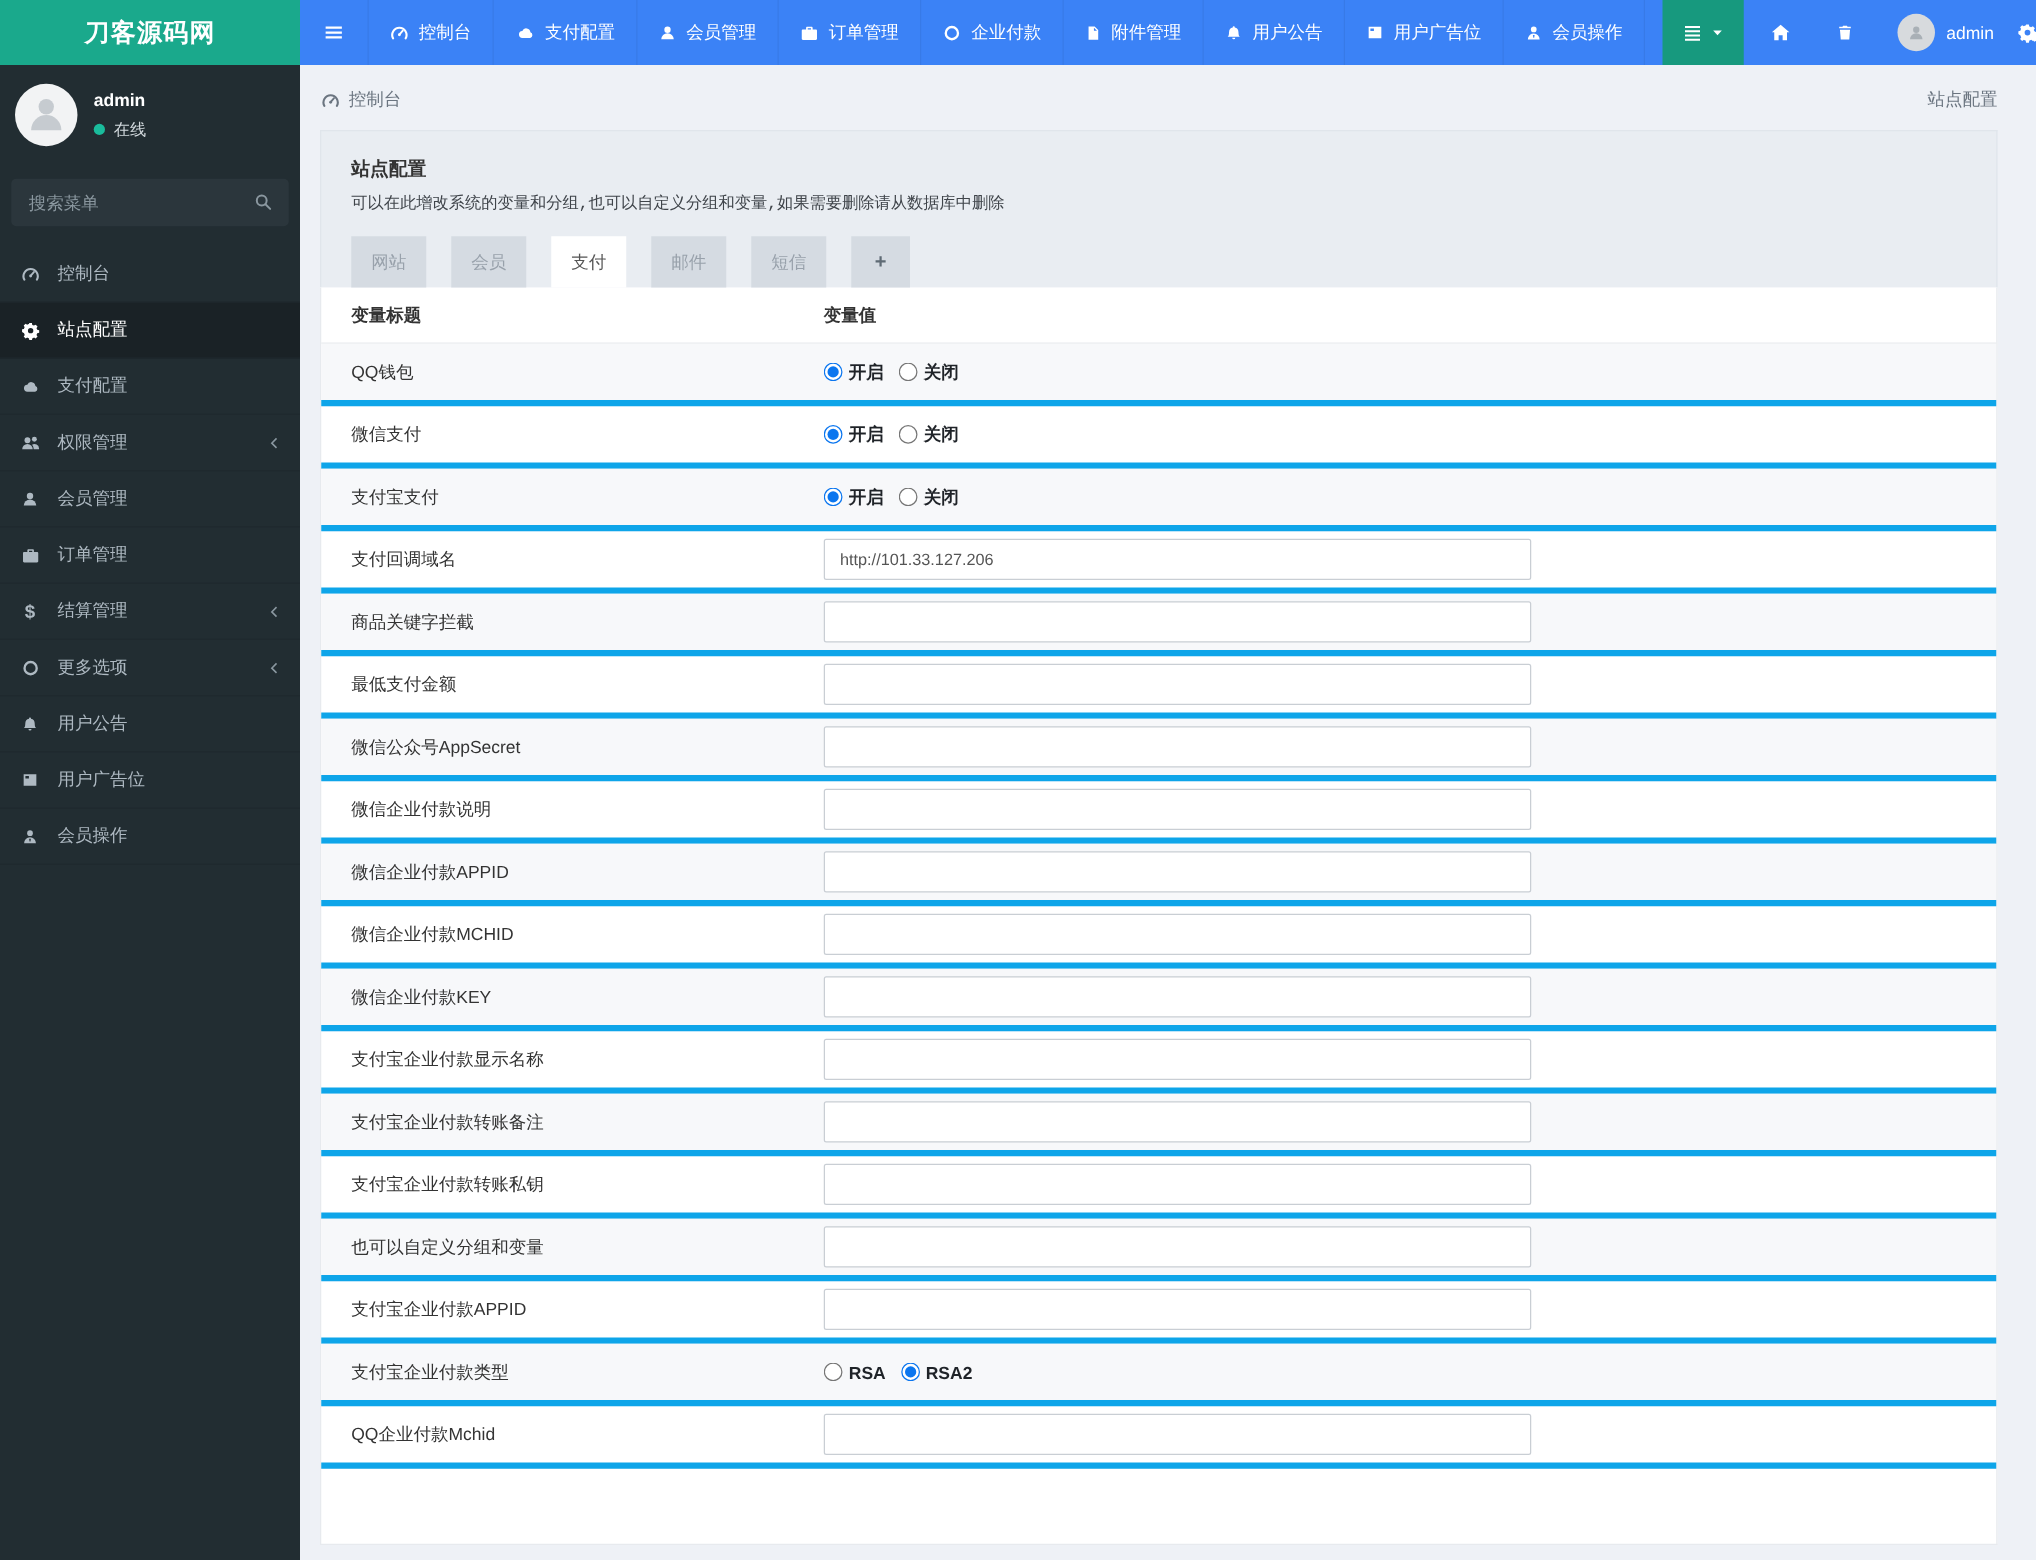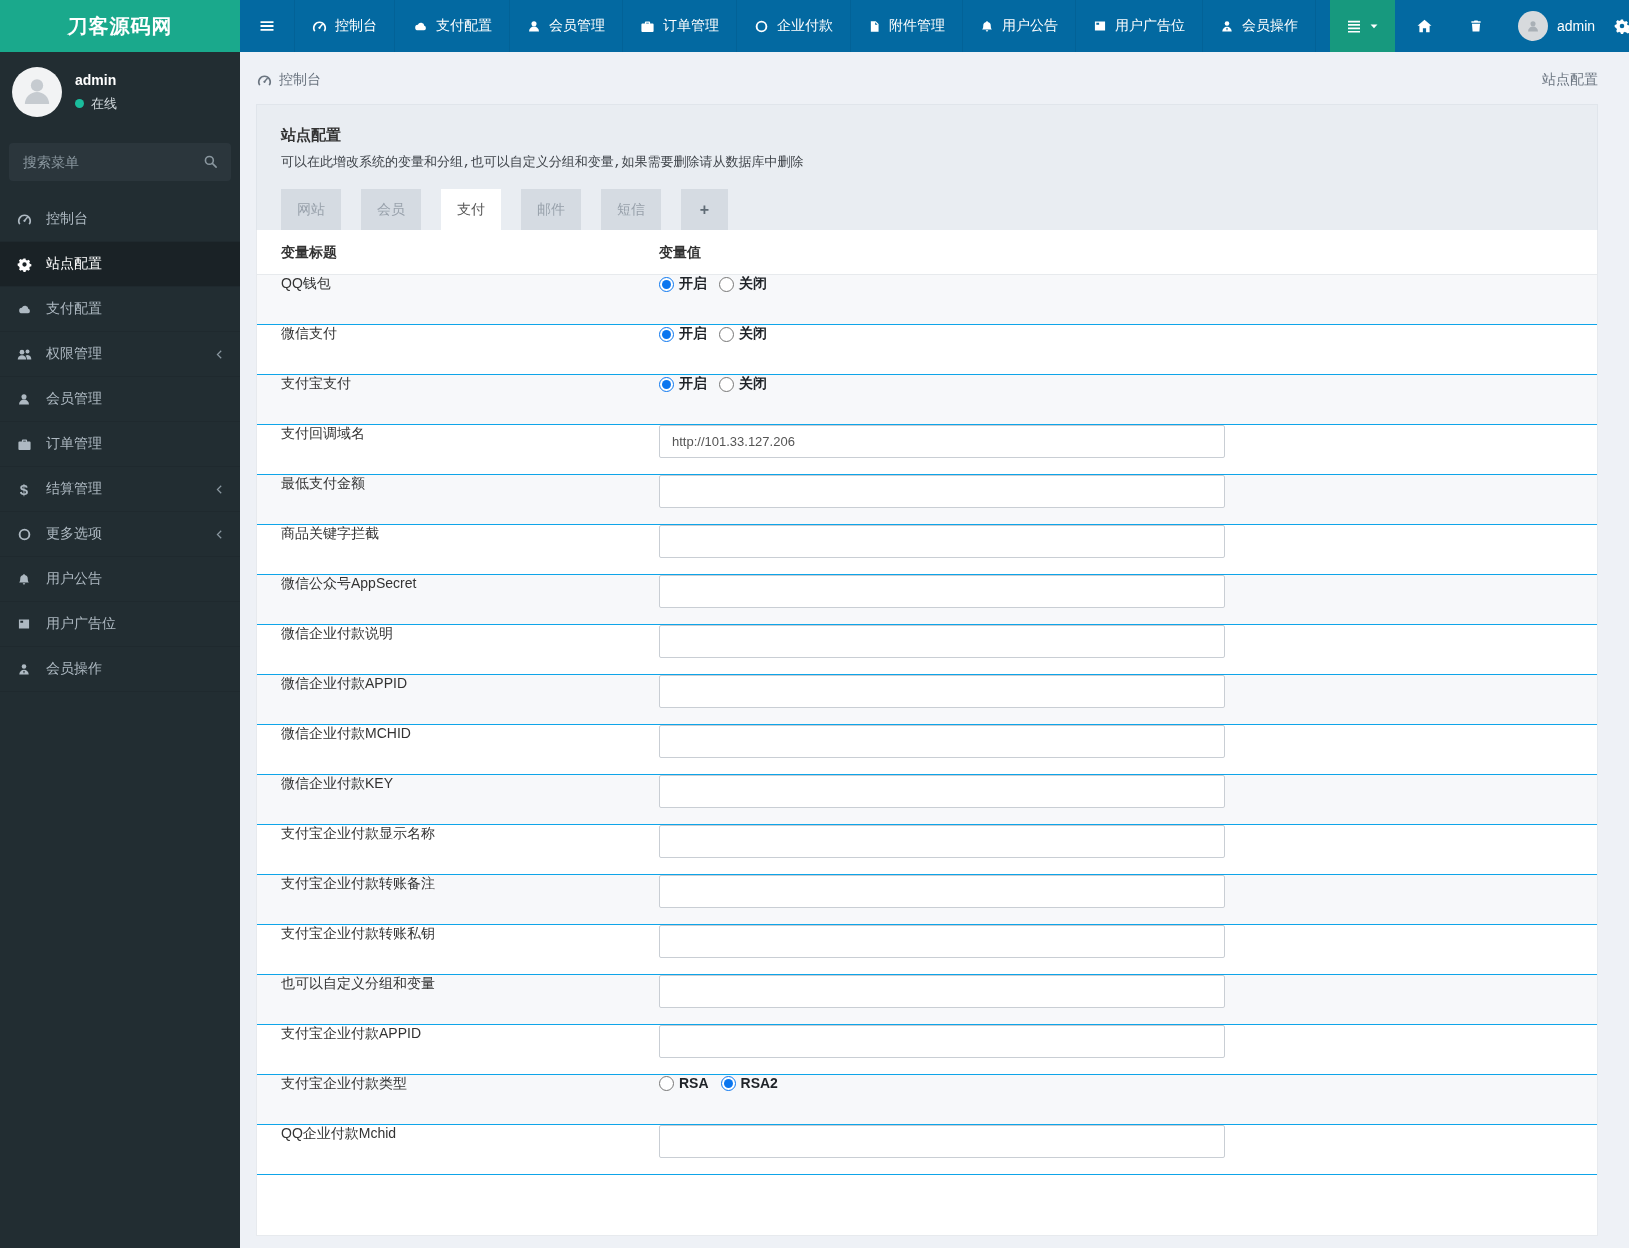--- a/index.html
+++ b/index.html
@@ -1,20 +1,20 @@
 <!DOCTYPE html>
 <html><head>
 <meta charset="utf-8">
 <style>
   * { box-sizing: border-box; margin: 0; padding: 0; }
   html,body { width:1629px; height:1248px; overflow:hidden; }
   body { font-family:"Liberation Sans","DejaVu Sans",sans-serif; background:#eef1f6; color:#333; }
 
   
-  .topbar { position:fixed; top:0; left:0; width:1629px; height:52px; background:#0369a1; display:flex; align-items:stretch; z-index:20; }
+  .topbar { position:fixed; top:0; left:0; width:1629px; height:52px; background:#3b82f6; display:flex; align-items:stretch; z-index:20; }
   .logo { width:240px; flex:0 0 240px; background:#1aa98c; color:#fff; font-size:20px; font-weight:bold; display:flex; align-items:center; justify-content:center; letter-spacing:1px; cursor:pointer; }
   .topnav { flex:1; display:flex; align-items:stretch; color:#fff; position:relative; overflow:hidden; }
   .nitem, .nbtn { display:flex; align-items:center; gap:8px; padding:0 17px; font-size:14px; cursor:pointer; border-right:1px solid rgba(0,0,0,0.06); white-space:nowrap; }
   .nbtn.hamb { padding:0 19px; }
   .nicon, .bicon { display:flex; align-items:center; justify-content:center; }
   .dropdown-toggle { background:#17997e; border-right:none; margin-left:14px; gap:7px; padding:0 16px; }
   .iconlink { border-right:none; padding:0 15px; margin-left:6px; }
   .user-chip { border-right:none; gap:9px; margin-left:8px; padding:0 12px; }
   .avatar-sm { width:30px; height:30px; border-radius:50%; background:#d7dadd; color:#a9b0b6; display:flex; align-items:center; justify-content:center; overflow:hidden; }
   .cogs-corner { position:absolute; right:-9px; top:0; bottom:0; display:flex; align-items:center; color:#fff; cursor:pointer; }
@@ -48,21 +48,21 @@
   .card-title { font-size:15px; font-weight:bold; color:#333; margin:6px 0 8px; }
   .card-desc { font-size:13px; color:#3f444a; margin-bottom:18px;font-family:Liberation Mono, monospace; }
   .tabs { display:flex; gap:20px; }
   .tab { min-width:60px; height:41px; display:flex; align-items:center; justify-content:center; background:#d5dbe2; color:#98a1ab; font-size:14px; cursor:pointer; padding:0 14px; }
   .tab.active { background:#fff; color:#555;text-align:right; }
   .tab.add { min-width:47px; color:#5f6b75; font-weight:bold; font-size:16px; }
 
   .card-body { background:#fff; border:1px solid #e7eaee; border-top:none; padding-bottom:60px; }
   .thead { display:flex; padding:14px 24px 12px; border-bottom:1px solid #e7eaed; font-weight:bold; font-size:14px; color:#333; }
   .thead .c1 { width:378px; flex:0 0 378px; }
-  .trow { display:flex; align-items:flex-start; min-height:50px; padding:0 24px; border-bottom:1px solid #0ea5e9; font-size:14px; color:#333; }
+  .trow { display:flex; align-items:center; min-height:50px; padding:0 24px; border-bottom:5px solid #0ea5e9; font-size:14px; color:#333; }
   .rows .trow:nth-child(odd) { background:#f7f8fa; }
   .tlabel { width:378px; flex:0 0 378px; }
   .tvalue { flex:1; display:flex; align-items:center; }
   .txt { width:566px; height:33px; border:1px solid #c9ced4; background:#fff; border-radius:2px; padding:0 12px; font-size:13px; color:#555; font-family:"Liberation Sans","DejaVu Sans",sans-serif; outline:none; }
   .ropt { display:inline-flex; align-items:center; gap:5px; margin-right:12px; font-weight:bold; color:#1f2328; cursor:pointer; }
   .ropt input[type=radio] { width:15px; height:15px; accent-color:#0b76ef; margin:0; cursor:pointer; }
 </style>
 </head>
 <body>
 
@@ -424,27 +424,27 @@
               </label>
             </div>
   </div>
           <div class="trow">
     <div class="tlabel">支付回调域名</div>
     <div class="tvalue">
               <input type="text" class="txt" value="http://101.33.127.206" style="">
             </div>
   </div>
           <div class="trow">
+    <div class="tlabel">商品关键字拦截</div>
+    <div class="tvalue">
+              <input type="text" class="txt" style="">
+            </div>
+  </div>
+          <div class="trow">
     <div class="tlabel">最低支付金额</div>
-    <div class="tvalue">
-              <input type="text" class="txt" style="">
-            </div>
-  </div>
-          <div class="trow">
-    <div class="tlabel">商品关键字拦截</div>
     <div class="tvalue">
               <input type="text" class="txt" style="">
             </div>
   </div>
           <div class="trow">
     <div class="tlabel">微信公众号AppSecret</div>
     <div class="tvalue">
               <input type="text" class="txt" style="">
             </div>
   </div>

